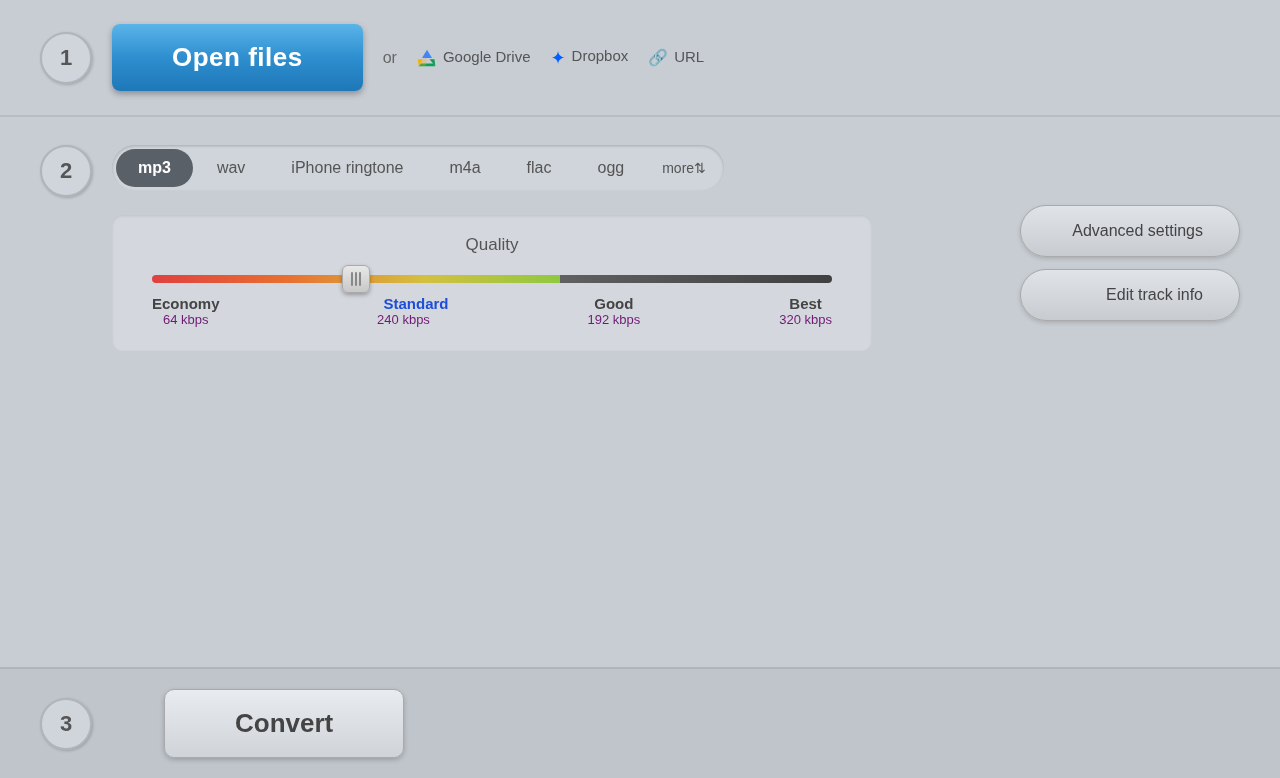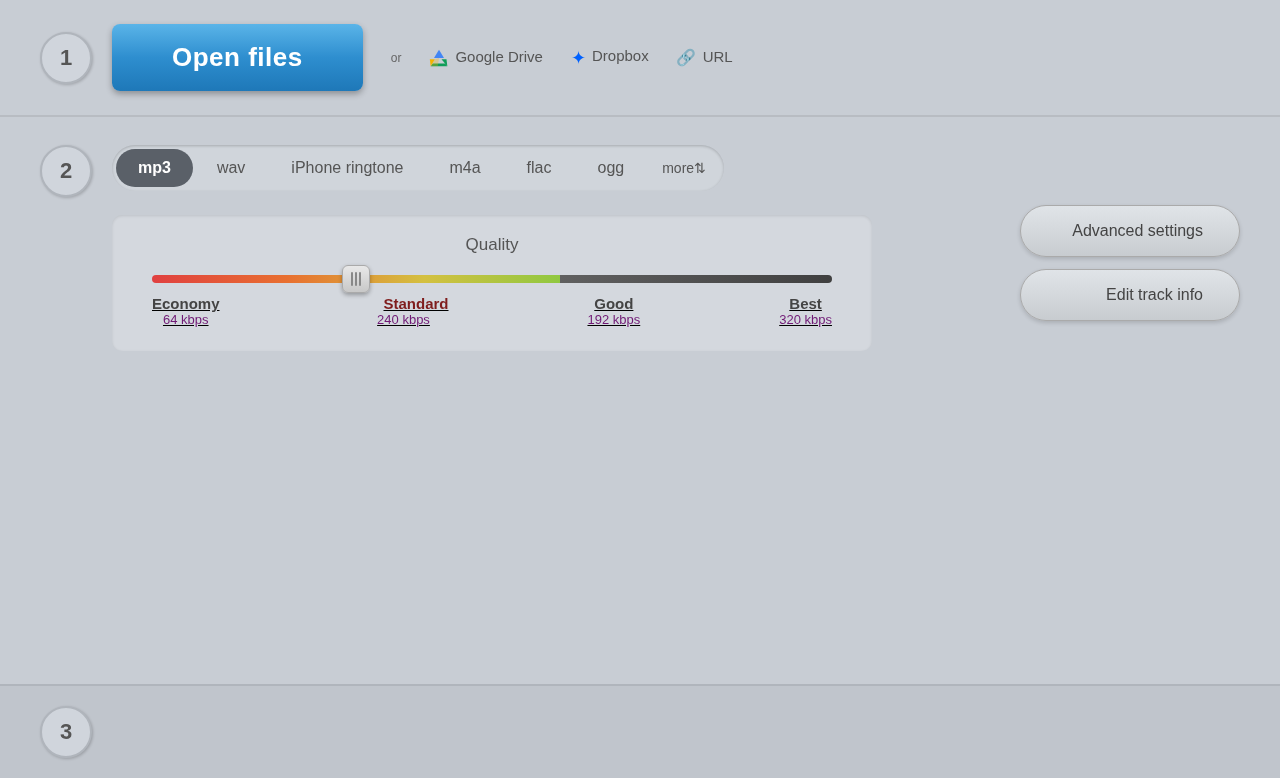--- a/index.html
+++ b/index.html
@@ -33,40 +33,40 @@
       font-weight: bold;
       color: #555;
       flex-shrink: 0;
       box-shadow: 1px 1px 3px rgba(0,0,0,0.2);
     }
 
     
     .step1-content {
       display: flex;
       align-items: center;
-      gap: 28px;
+      gap: 20px;
       margin-left: 20px;
     }
 
     .open-files-btn {
       background: linear-gradient(180deg, #5ab4e8 0%, #2e8ecf 50%, #1e78b8 100%);
       border: none;
       border-radius: 8px;
       color: white;
       font-size: 26px;
       font-weight: bold;
       padding: 18px 60px;
       cursor: pointer;
       box-shadow: 0 3px 6px rgba(0,0,0,0.3);
       letter-spacing: 0.5px;
     }
 
     .or-text {
       color: #666;
-      font-size: 12px;
+      font-size: 16px;
     }
 
     .cloud-link {
       display: flex;
       align-items: flex-start;
       gap: 6px;
       color: #555;
       font-size: 15px;
       cursor: pointer;
       text-decoration: none;
@@ -204,31 +204,30 @@
     }
 
     .quality-markers {
       display: flex;
       justify-content: space-between;
       margin: 8px 10px 0;
     }
 
     .quality-marker {
       text-align: center;
-      text-decoration: underline;
     }
 
     .quality-marker .name {
       font-size: 15px;
       color: #444;
       font-weight: bold;
     }
 
     .quality-marker .name.active {
-      color: #7f1d1d;
+      color: #1d4ed8;
       margin-left: 25px;
     }
 
     .quality-marker .kbps {
       font-size: 13px;
       color: #701a75;
     }
 
     
     .right-panel {
@@ -361,13 +360,14 @@
   <div class="right-panel">
     <button class="panel-btn">Advanced settings</button>
     <button class="panel-btn">Edit track info</button>
   </div>
 </div>
 
 <div class="bottom-section">
   <div class="step-circle">
     <span>3</span>
   </div>
+  <button class="convert-btn">Convert</button>
 </div>
 
 </body></html>

